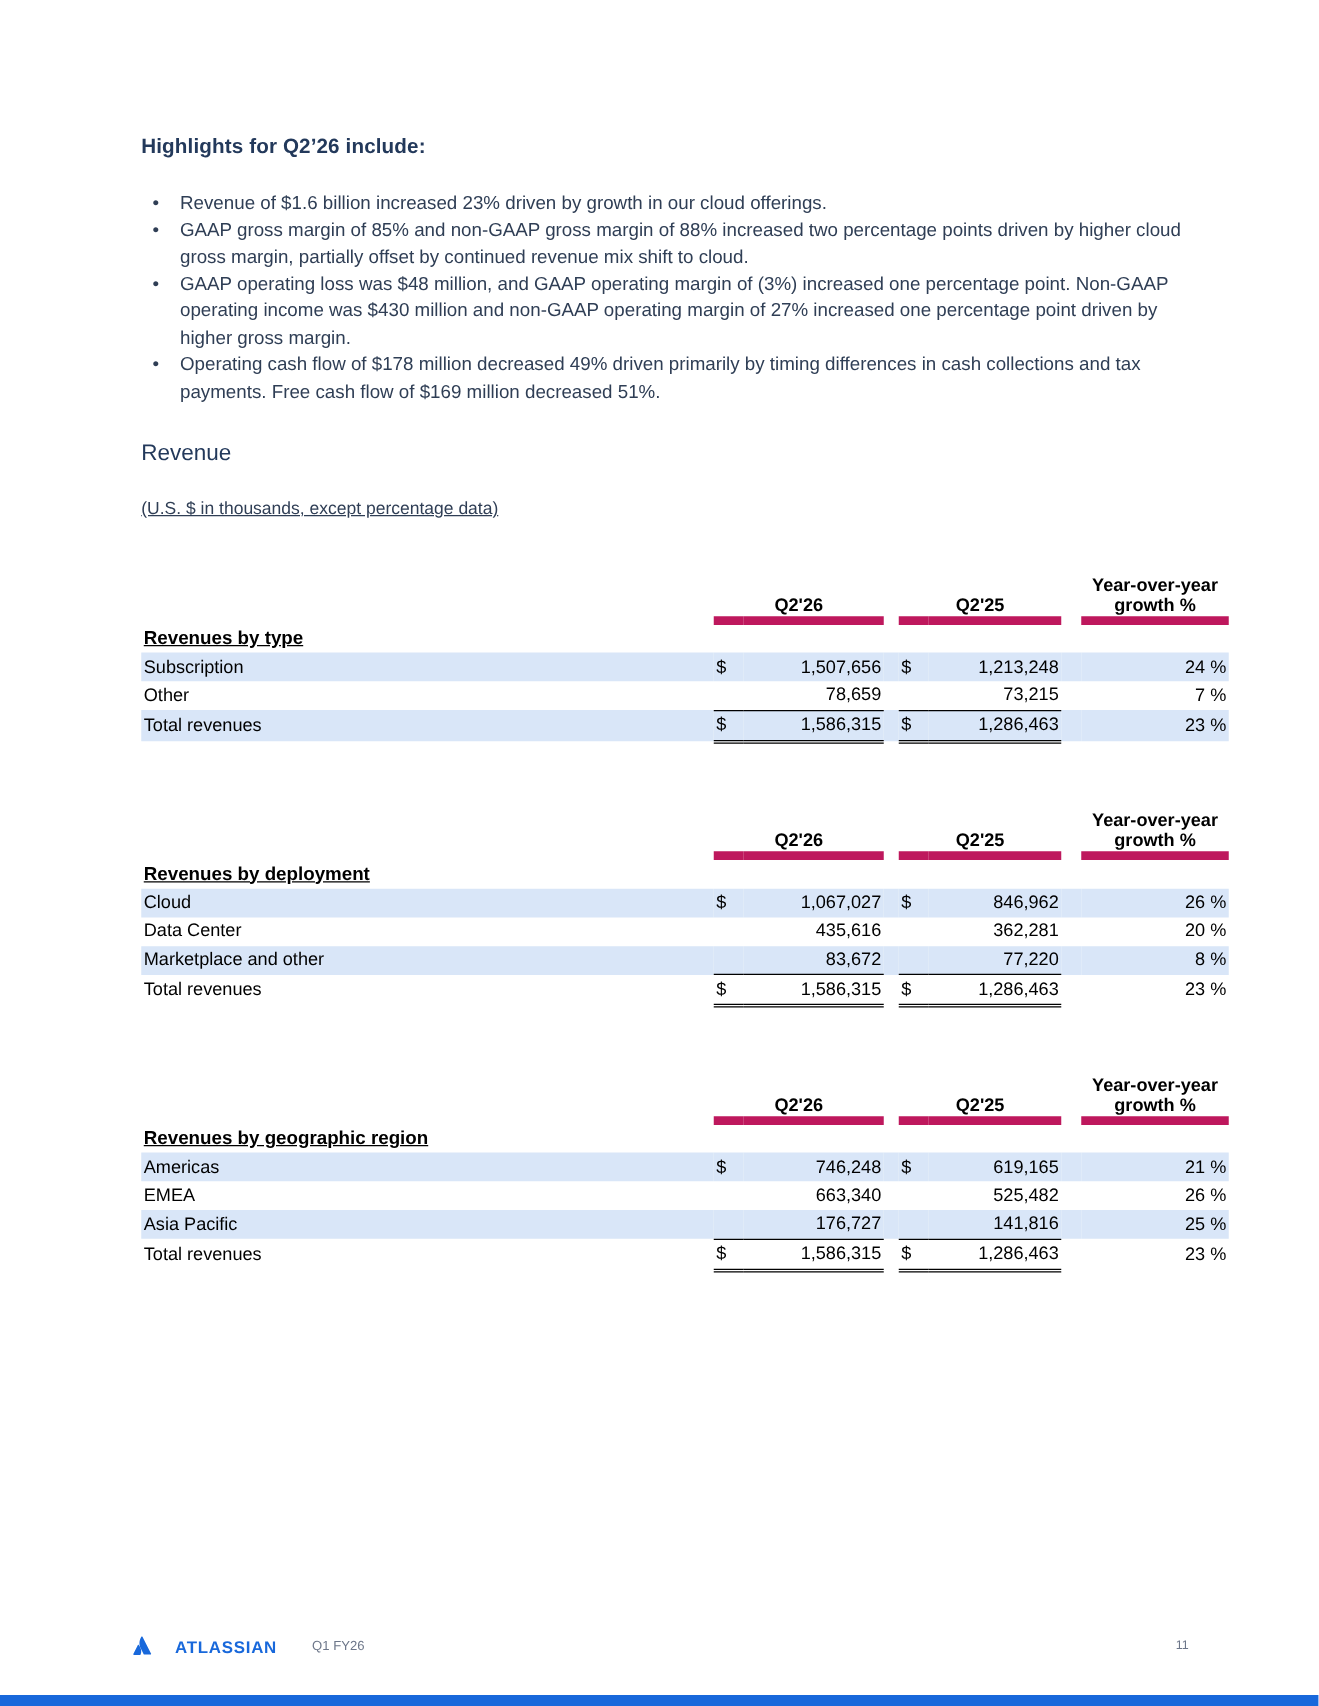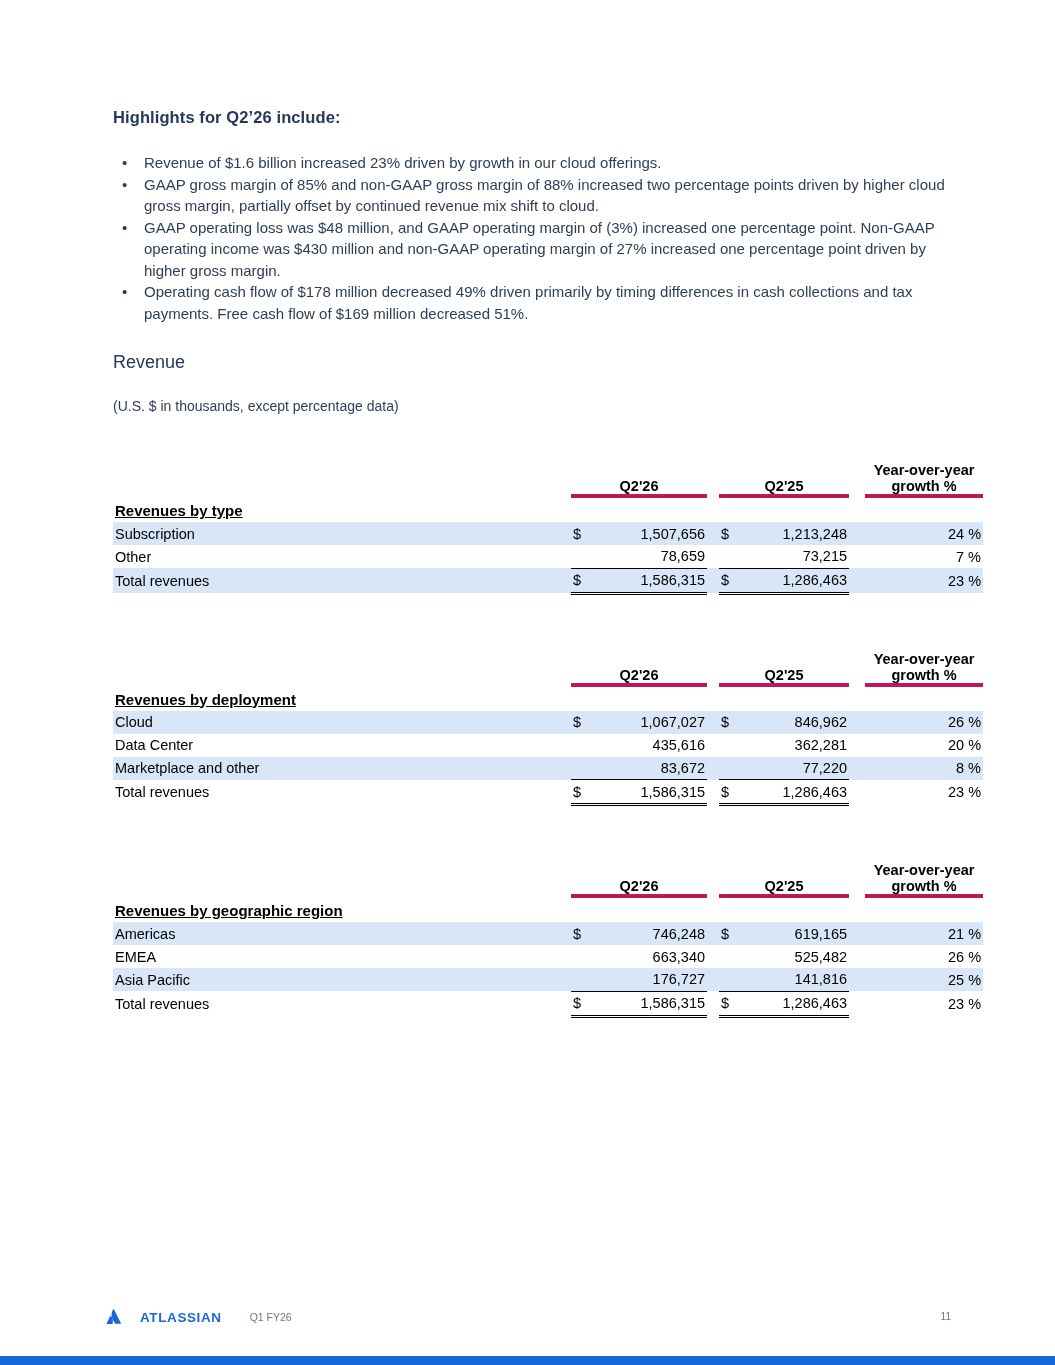--- a/index.html
+++ b/index.html
@@ -41,20 +41,21 @@
 
   .revenue-title {
     margin-top:28px;
     font-size:18px; font-weight:400;
     color:var(--heading_navy,#23395B);
   }
   .units-note {
     margin-top:25px;
     font-size:14px;
     color:var(--body_text,#2F3E55);
+    text-decoration:underline;
   }
 
   table.rev-table {
     border-collapse:collapse;
     table-layout:fixed;
     width:870px;
     font-size:14.5px;
     color:#000;
   }
   table.rev-table.first { margin-top:44px; }
@@ -66,21 +67,21 @@
   .c-gap    { width:12px; }
   .c-v2     { width:106px; }
   .c-gap2   { width:16px; }
   .c-growth { width:118px; }
 
   .rev-table td { padding:0 2px; height:23px; vertical-align:middle; }
   .rev-table tr.head td { vertical-align:bottom; height:38px; }
   .colhead {
     font-weight:700;
     text-align:center;
-    border-bottom:4px solid #be185d;
+    border-bottom:7px solid #be185d;
     padding-bottom:2px;
   }
   .growth-head { line-height:16px; }
   .gline { display:block; }
 
   .section-row td { height:26px; vertical-align:bottom; padding-bottom:3px; }
   .section-label {
     font-weight:700;
     font-size:15px;
     text-decoration:underline;

